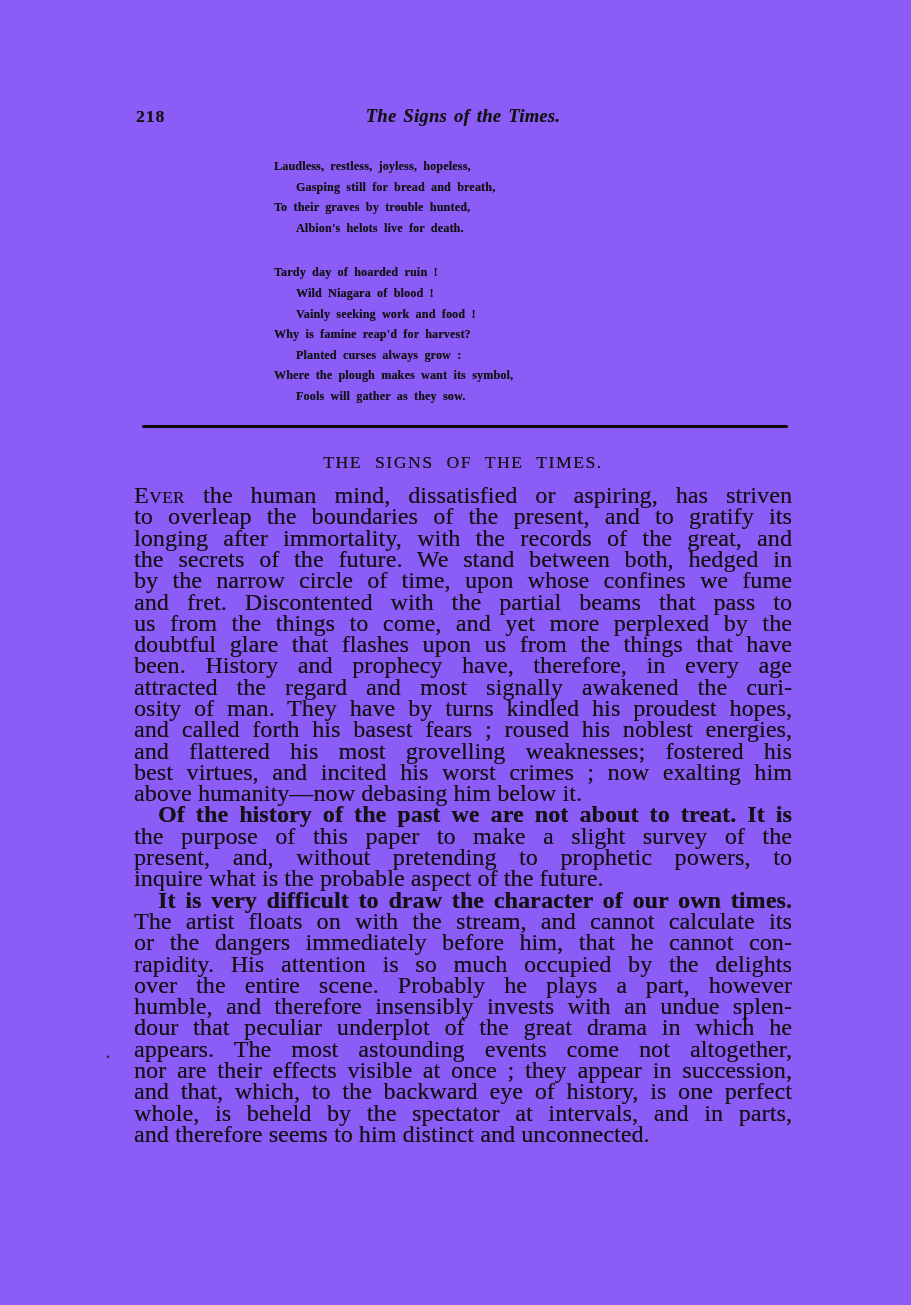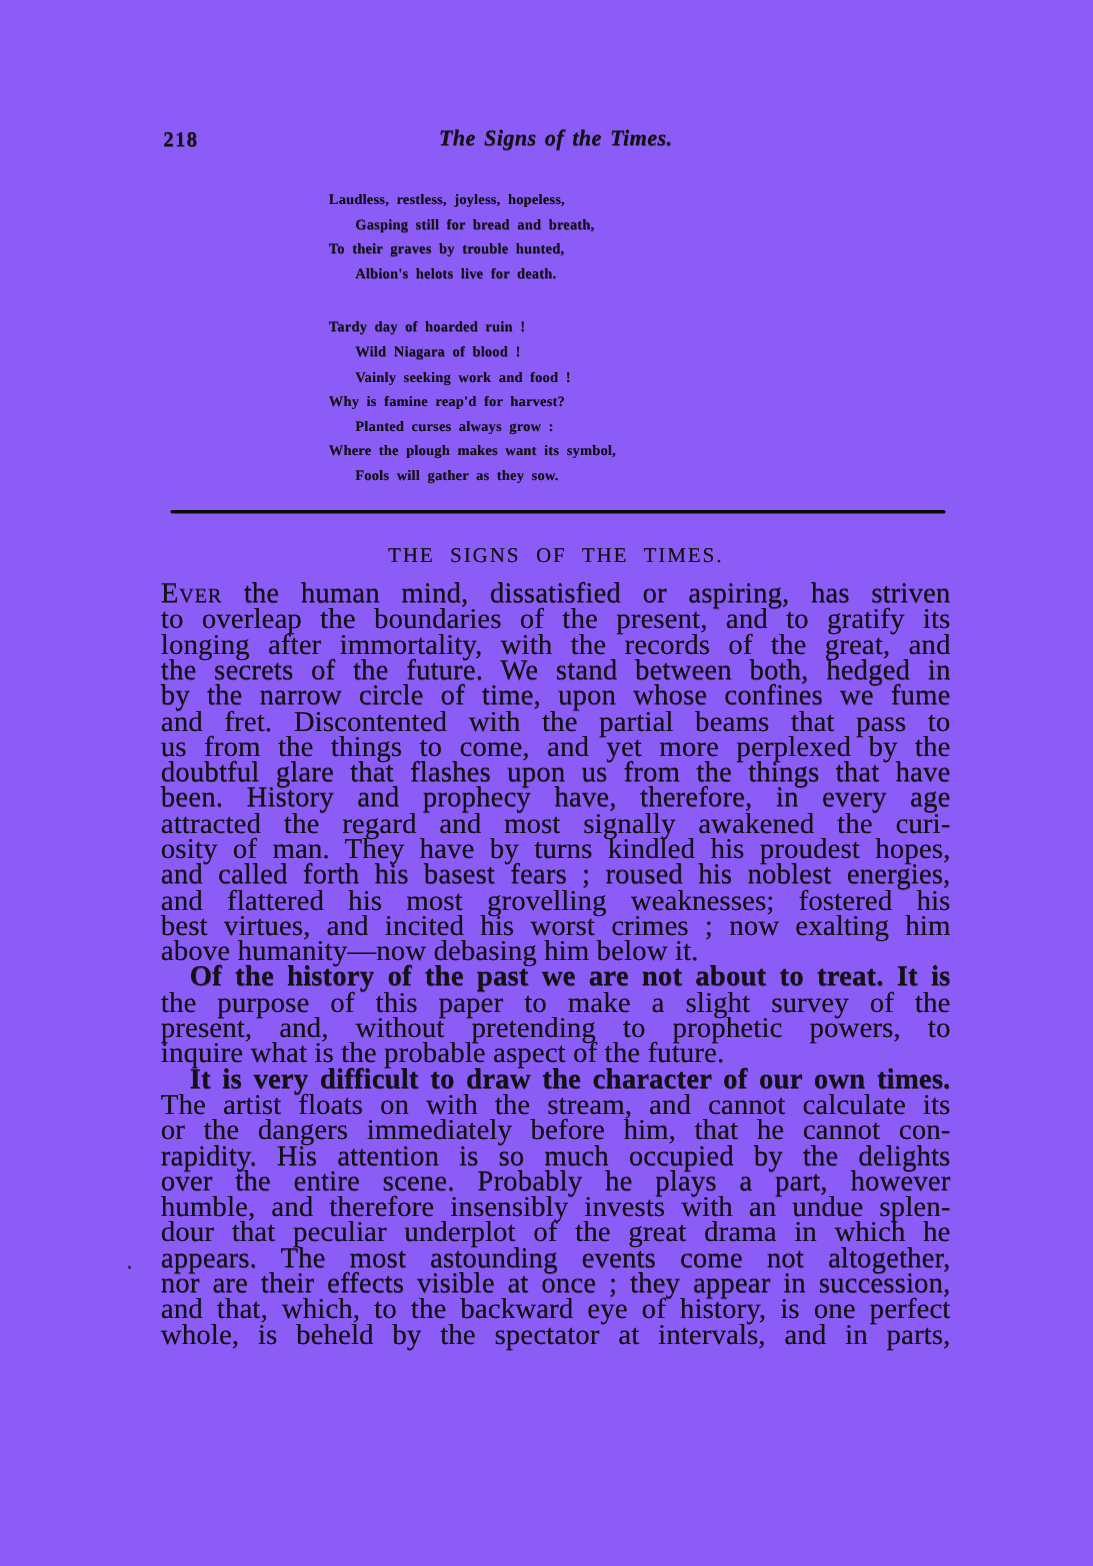--- a/index.html
+++ b/index.html
@@ -148,19 +148,20 @@
           <div class="body-line">The artist floats on with the stream, and cannot calculate its</div>
           <div class="body-line">or the dangers immediately before him, that he cannot con-</div>
           <div class="body-line">rapidity.  His attention is so much occupied by the delights</div>
           <div class="body-line">over the entire scene.  Probably he plays a part, however</div>
           <div class="body-line">humble, and therefore insensibly invests with an undue splen-</div>
           <div class="body-line">dour that peculiar underplot of the great drama in which he</div>
           <div class="body-line">appears.  The most astounding events come not altogether,</div>
           <div class="body-line">nor are their effects visible at once ; they appear in succession,</div>
           <div class="body-line">and that, which, to the backward eye of history, is one perfect</div>
           <div class="body-line">whole, is beheld by the spectator at intervals, and in parts,</div>
+          <div class="body-line last">and therefore seems to him distinct and unconnected.</div>
         </div>
       </div>
 
   </div>
 
   <span class="speck">.</span>
 </div>
 
 </body></html>

